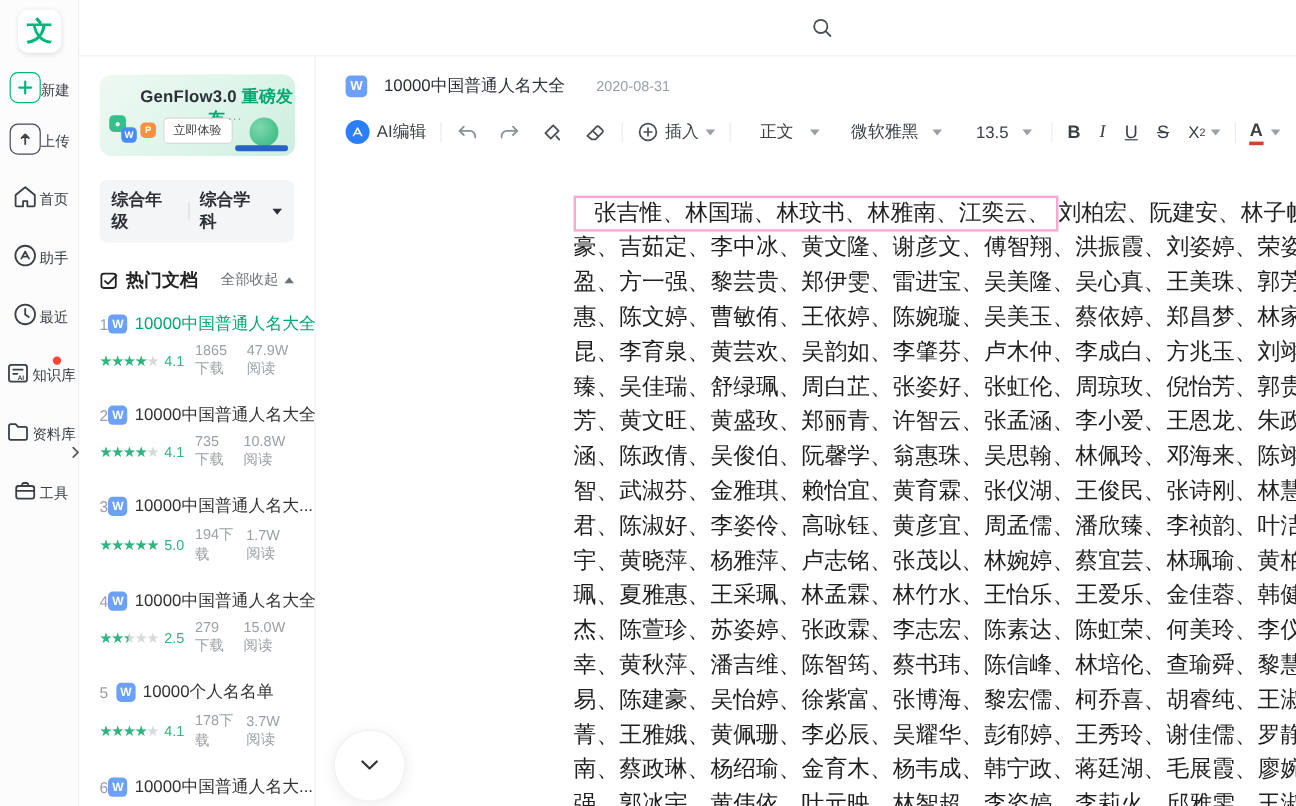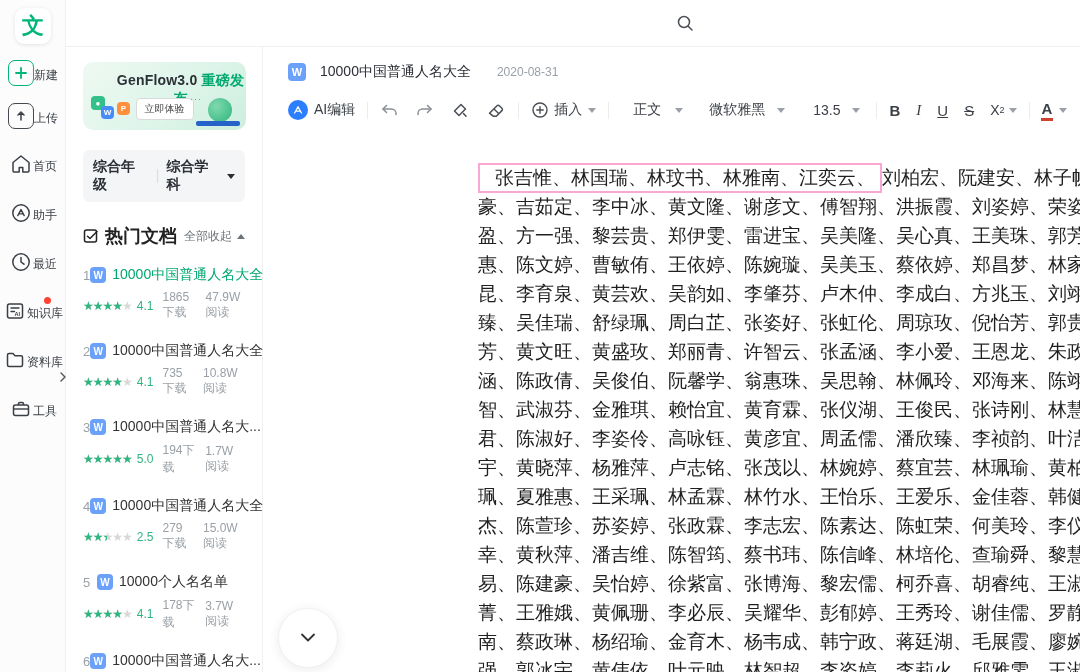--- a/index.html
+++ b/index.html
@@ -41,21 +41,21 @@
   .banner-globe { position:absolute; right:14px; top:36px; width:24px; height:24px; border-radius:50%;
     background:radial-gradient(circle at 35% 35%, #7fd9ae, #2eb57e); }
   .banner-laptop { position:absolute; right:6px; bottom:4px; width:44px; height:5px; border-radius:2px; background:#2563c9; }
   .banner-dots { position:absolute; right:44px; top:32px; color:#7c8a84; font-size:9px; letter-spacing:1px; }
 
   .filter-chip { margin-top:20px; display:inline-flex; align-items:center; background:#f4f5f7;
     border-radius:6px; padding:8px 10px; font-size:14px; color:#2b2f36; font-weight:600; cursor:pointer; }
   .filter-sep { width:1px; height:14px; background:#d9dbe0; margin:0 9px; }
 
   .hot-header { margin-top:22px; display:flex; align-items:center; }
-  .hot-title { font-size:18px; font-weight:700; color:#222; margin-left:6px; }
+  .hot-title { font-size:15px; font-weight:700; color:#222; margin-left:6px; }
   .hot-collapse { margin-left:auto; font-size:12px; color:#6b7178; display:flex; align-items:center; cursor:pointer; }
 
   .doc-list { margin-top:18px; }
   .doc-item { margin-bottom:21px; cursor:pointer; }
   .doc-item .row1 { display:flex; align-items:center; }
   .rank { width:14px; font-size:13px; color:#9aa0a6; }
   .w-badge { width:16px; height:16px; border-radius:4px; background:#6ba1f8; color:#fff; font-size:10px;
     font-weight:700; display:flex; align-items:center; justify-content:center; margin-right:6px; flex:0 0 auto; }
   .doc-item .title { font-size:14px; color:#333; white-space:nowrap; }
   .doc-item .title.active { color:#00a870; }

